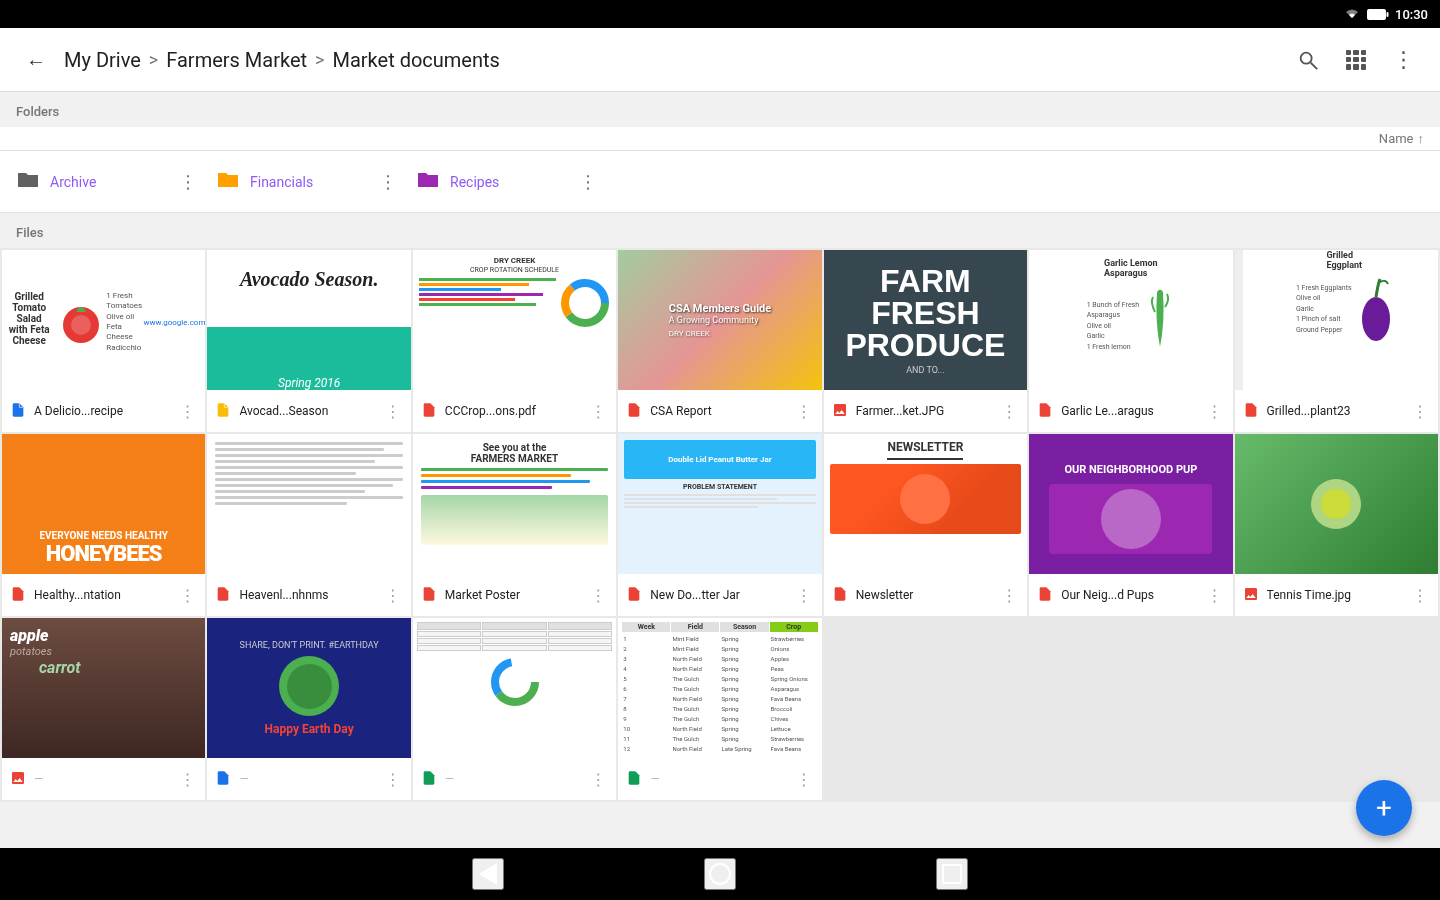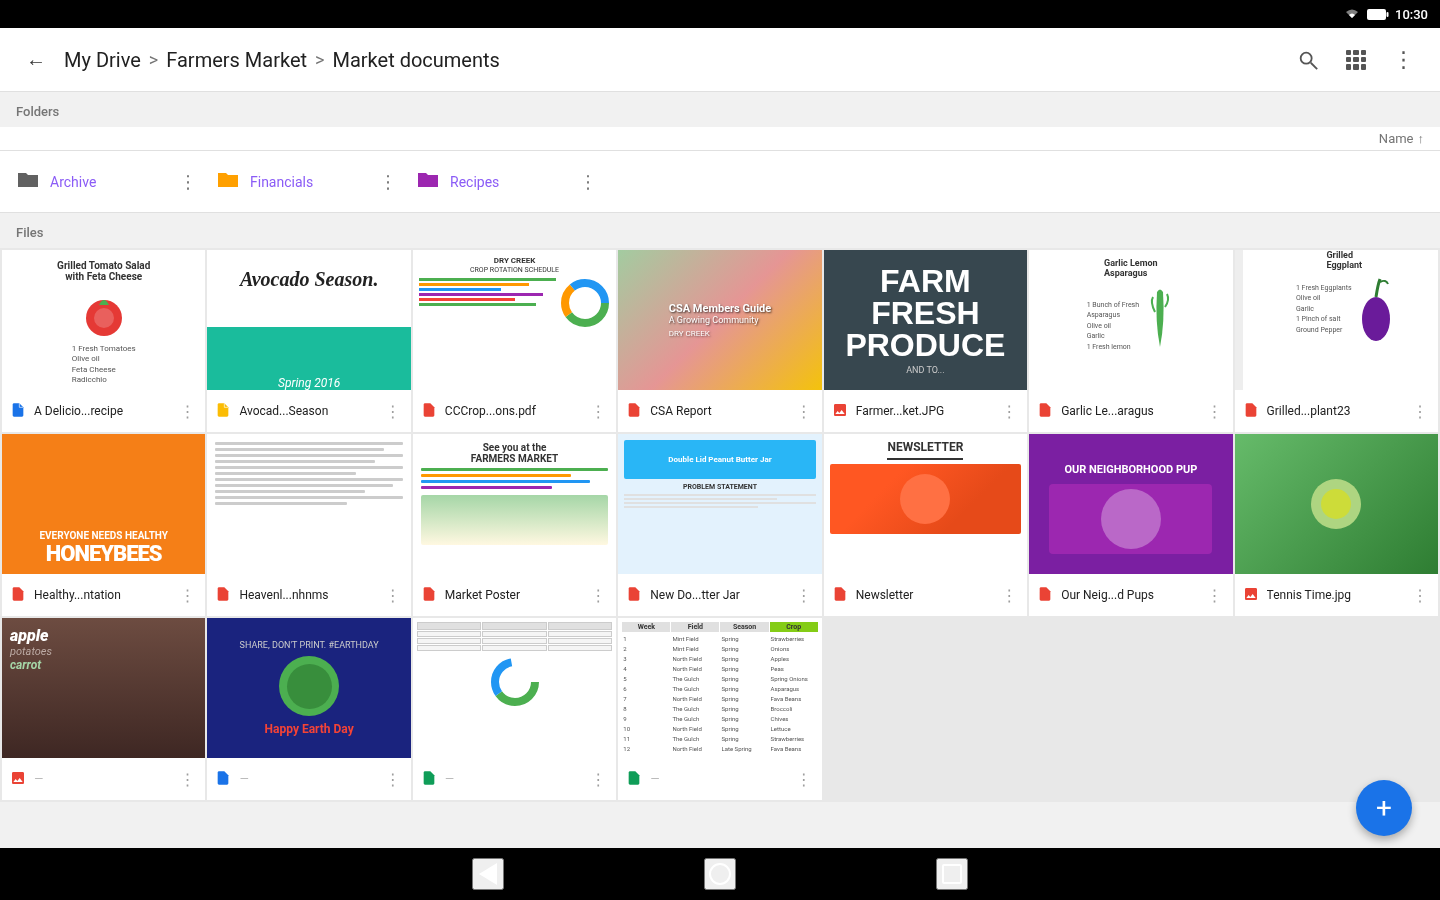--- a/index.html
+++ b/index.html
@@ -259,21 +259,21 @@
       <span class="folder-more">⋮</span>
     </div>
   </div>
 
   <div class="section-label">Files</div>
 
   <div class="files-grid">
 
     <div class="file-cell">
       <div class="file-thumb">
-        <div class="thumb-inner" style="background:#fff; flex-direction:column; justify-content:flex-start; padding:10px; font-size:9px; color:#333;">
+        <div class="thumb-inner" style="background:#fff; justify-content:flex-start; font-size:9px; color:#333;">
           <div style="font-weight:bold;font-size:10px;text-align:center;margin-bottom:4px;">Grilled Tomato Salad<br>with Feta Cheese</div>
           <div style="display:flex;align-items:center;gap:6px;margin-top:4px;">
             <svg width="50" height="50" viewBox="0 0 50 50">
               <circle cx="25" cy="28" r="18" fill="#e53935"></circle>
               <path d="M20 15 Q25 5 30 15" fill="#4caf50"></path>
               <circle cx="25" cy="28" r="10" fill="#ef9a9a" opacity="0.4"></circle>
             </svg>
           </div>
           <div style="font-size:8px;color:#555;margin-top:4px;line-height:1.3;">
             1 Fresh Tomatoes<br>Olive oil<br>Feta Cheese<br>Radicchio
@@ -602,21 +602,21 @@
         <span class="file-more">⋮</span>
       </div>
     </div>
 
     <div class="file-cell">
       <div class="file-thumb">
         <div class="thumb-inner" style="background:#4e342e;overflow:hidden;">
           <div style="width:100%;height:100%;background:linear-gradient(to bottom,#6d4c41 0%,#3e2723 100%);display:flex;flex-direction:column;align-items:flex-start;padding:8px;">
             <div style="font-size:16px;font-weight:900;color:#fff;font-style:italic;text-transform:lowercase;">apple</div>
             <div style="font-size:11px;color:#bcaaa4;font-style:italic;text-transform:lowercase;">potatoes</div>
-            <div style="font-size:12px;font-weight:bold;color:#a5d6a7;font-style:italic;">carrot</div>
+            <div style="font-size:16px;font-weight:bold;color:#a5d6a7;font-style:italic;margin-left:29px;">carrot</div>
           </div>
         </div>
       </div>
       <div class="file-footer">
         <span class="file-type-icon">
           <svg width="16" height="16" viewBox="0 0 24 24">
               <path d="M21 19V5c0-1.1-.9-2-2-2H5c-1.1 0-2 .9-2 2v14c0 1.1.9 2 2 2h14c1.1 0 2-.9 2-2zM8.5 13.5l2.5 3.01L14.5 12l4.5 6H5l3.5-4.5z" fill="#ea4335"></path>
             </svg>
         </span>
         <span class="file-name" style="font-size:12px;color:#bbb;font-style:italic;">—</span>

